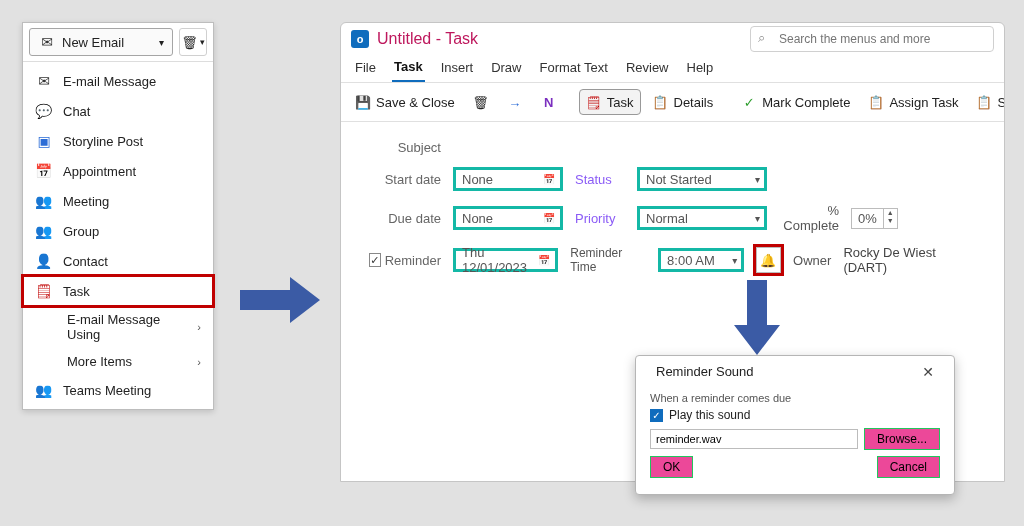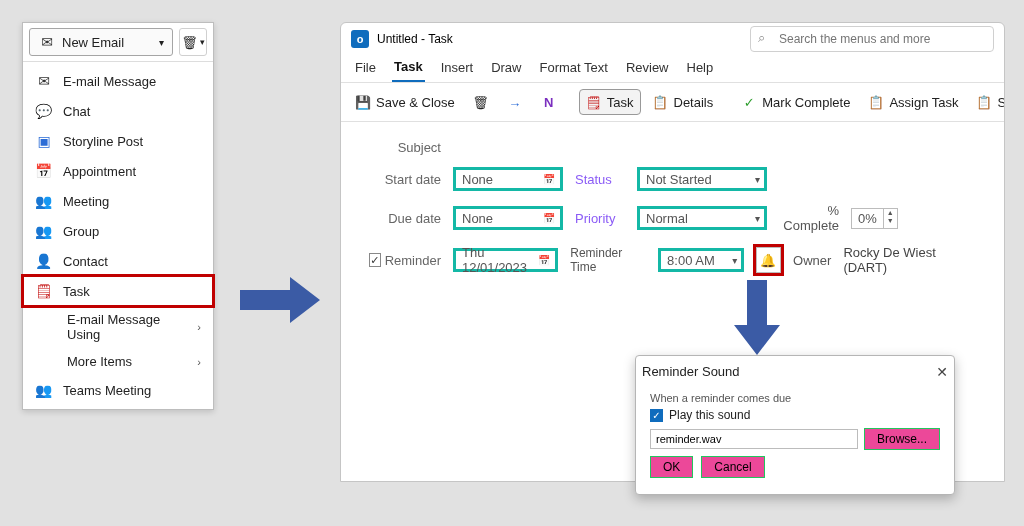--- a/index.html
+++ b/index.html
@@ -19,21 +19,21 @@
   .ne-icon.blue { color:#2b6cd6; }
 
   
   .big-arrow { position:absolute; color:#3b5ba5; }
   .big-arrow svg { display:block; }
 
   
   .win { position:absolute; left:340px; top:22px; width:665px; height:460px; background:#fff; border:1px solid #c5c5c5; border-radius:6px 6px 0 0; overflow:hidden; }
   .titlebar { display:flex; align-items:center; height:32px; padding:0 10px; gap:8px; }
   .outlook-icon { width:18px; height:18px; background:#0f6cbd; border-radius:3px; color:#fff; font-size:11px; font-weight:bold; display:flex; align-items:center; justify-content:center; }
-  .title-text { color:#000000; font-size:12px; }
+  .title-text { color:#be185d; font-size:16px; }
   .search-wrap { margin-left:auto; width:280px;padding-left:36px; }
   .search { width:100%; border:1px solid #d0d0d0; border-radius:4px; padding:5px 8px 5px 28px; font-size:12px; color:#888; background:#fff; }
   .search-box { position:relative; }
   .search-box::before { content:"⌕"; position:absolute; left:8px; top:4px; color:#888; }
 
   .tabs { display:flex; gap:14px; padding:0 12px; height:28px; align-items:center; border-bottom:1px solid #e0e0e0; }
   .tab { padding:4px 2px 6px; cursor:pointer; color:#333; }
   .tab.active { font-weight:600; border-bottom:2px solid #0f6cbd; color:#111; }
 
   .ribbon { display:flex; align-items:center; gap:6px; padding:6px 8px; border-bottom:1px solid #e0e0e0; flex-wrap:nowrap; }
@@ -54,21 +54,21 @@
   .bell-btn { width:26px; height:26px; border:1px solid #bcbcbc; display:flex; align-items:center; justify-content:center; cursor:pointer; }
   .bell-hi { outline:3px solid #c00000; outline-offset:0px; }
 
   .spinner { display:flex; border:1px solid #bcbcbc; }
   .spinner .val { padding:2px 6px; }
   .spinner .arrs { display:flex; flex-direction:column; border-left:1px solid #bcbcbc; }
   .spinner .arrs span { font-size:7px; line-height:8px; padding:0 3px; cursor:pointer; }
 
   
   .dialog { position:absolute; left:635px; top:355px; width:320px; background:#fff; border:1px solid #b5b5b5; border-radius:4px; box-shadow:0 4px 12px rgba(0,0,0,0.25); font-size:12px; }
-  .dlg-title { display:flex; justify-content:space-between; padding:8px 6px; font-size:13px; }
+  .dlg-title { display:flex; justify-content:space-between; padding:8px 20px; font-size:13px; }
   .dlg-close { cursor:pointer; font-size:14px; color:#444; }
   .dlg-body { padding:4px 14px 10px; }
   .dlg-body .sub { font-size:11px; color:#555; margin-bottom:4px; }
   .dlg-body .row { display:flex; align-items:center; gap:6px; margin-bottom:6px; }
   .dlg-input { flex:1; border:1px solid #bcbcbc; padding:3px 5px; font-size:11px; }
   .dlg-btn { border:1px solid #22c55e; background:#ec4899; padding:3px 12px; cursor:pointer; font-size:12px; }
   .chkbox { width:13px; height:13px; background:#0f6cbd; color:#fff; display:inline-flex; align-items:center; justify-content:center; font-size:10px; }
 </style>
 </head>
 <body>
@@ -265,18 +265,18 @@
   <div class="dlg-body">
     <div class="sub">When a reminder comes due</div>
     <div class="row">
       <span class="chkbox">✓</span>
       <span>Play this sound</span>
     </div>
     <div class="row">
       <input class="dlg-input" value="reminder.wav" style="">
       <button class="dlg-btn">Browse...</button>
     </div>
-    <div class="row" style="justify-content:flex-start;gap:8px;margin-top:6px;">
+    <div class="row" style="justify-content:space-between;gap:8px;margin-top:6px;">
       <button class="dlg-btn">OK</button>
       <button class="dlg-btn">Cancel</button>
     </div>
   </div>
 </div>
 
 </body></html>

